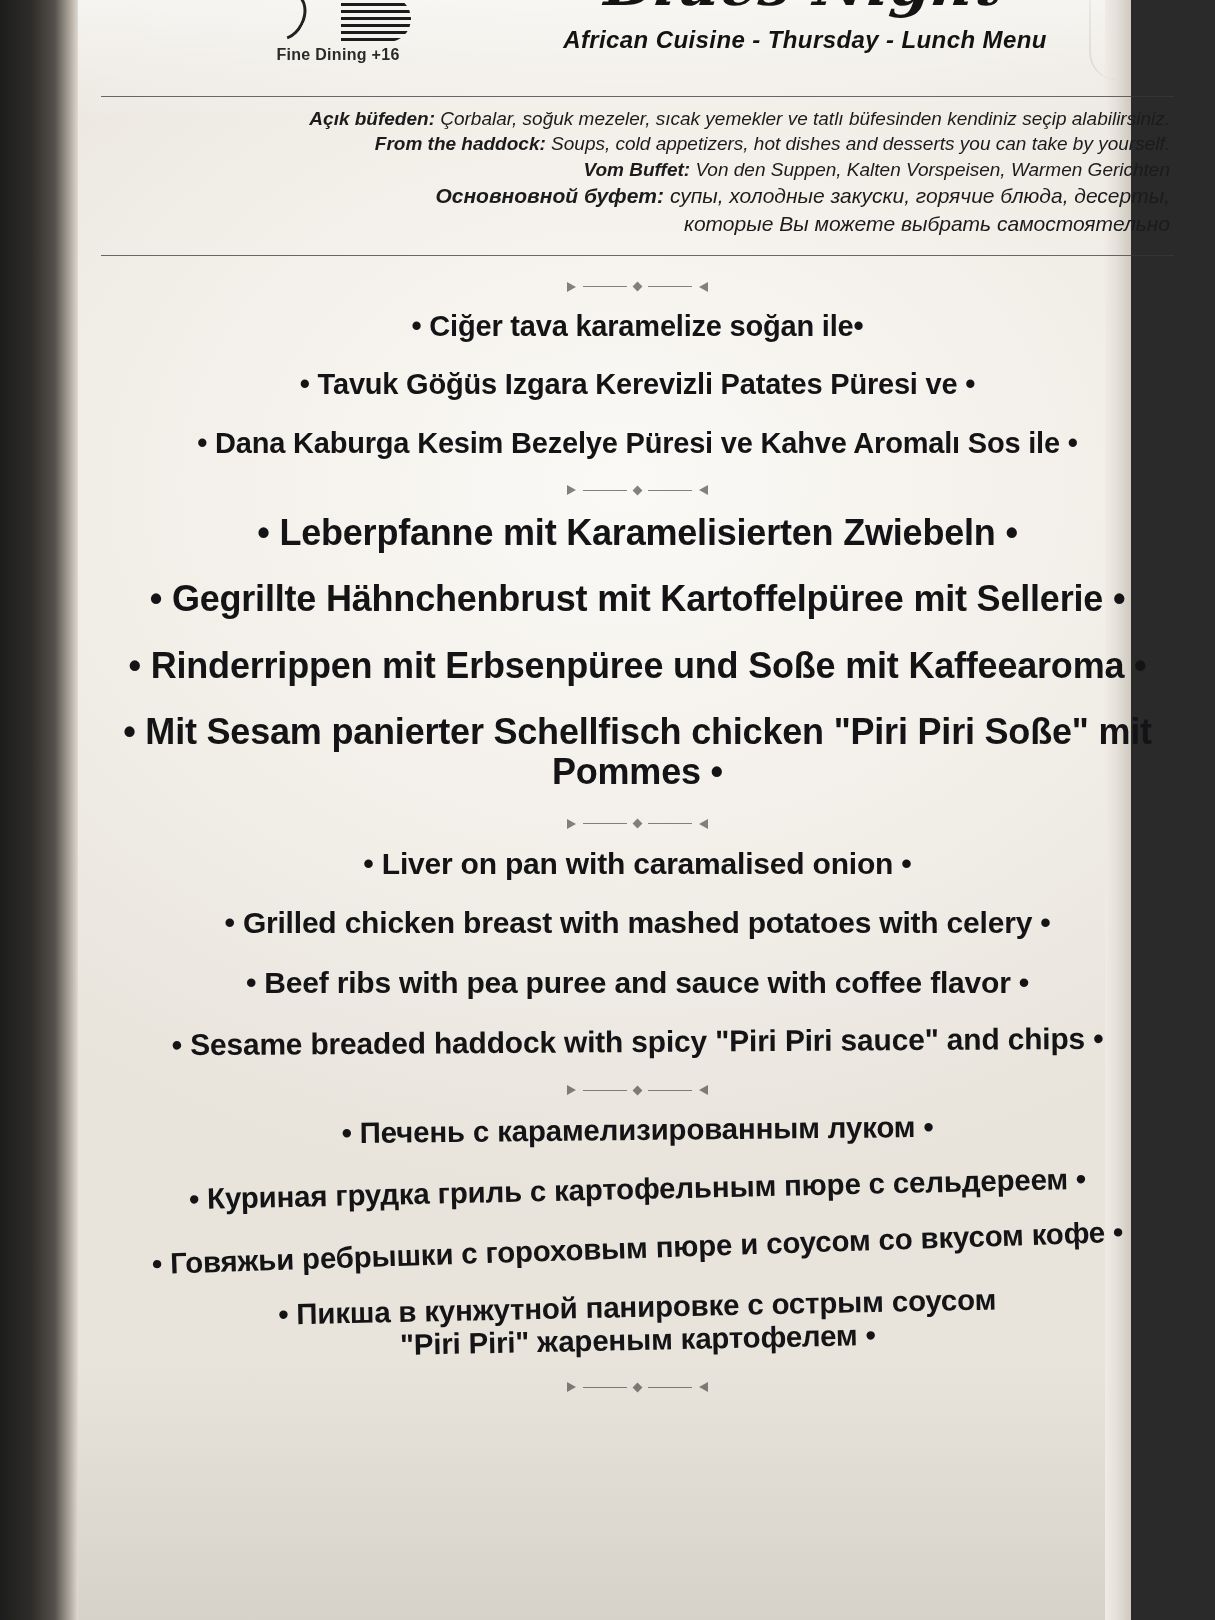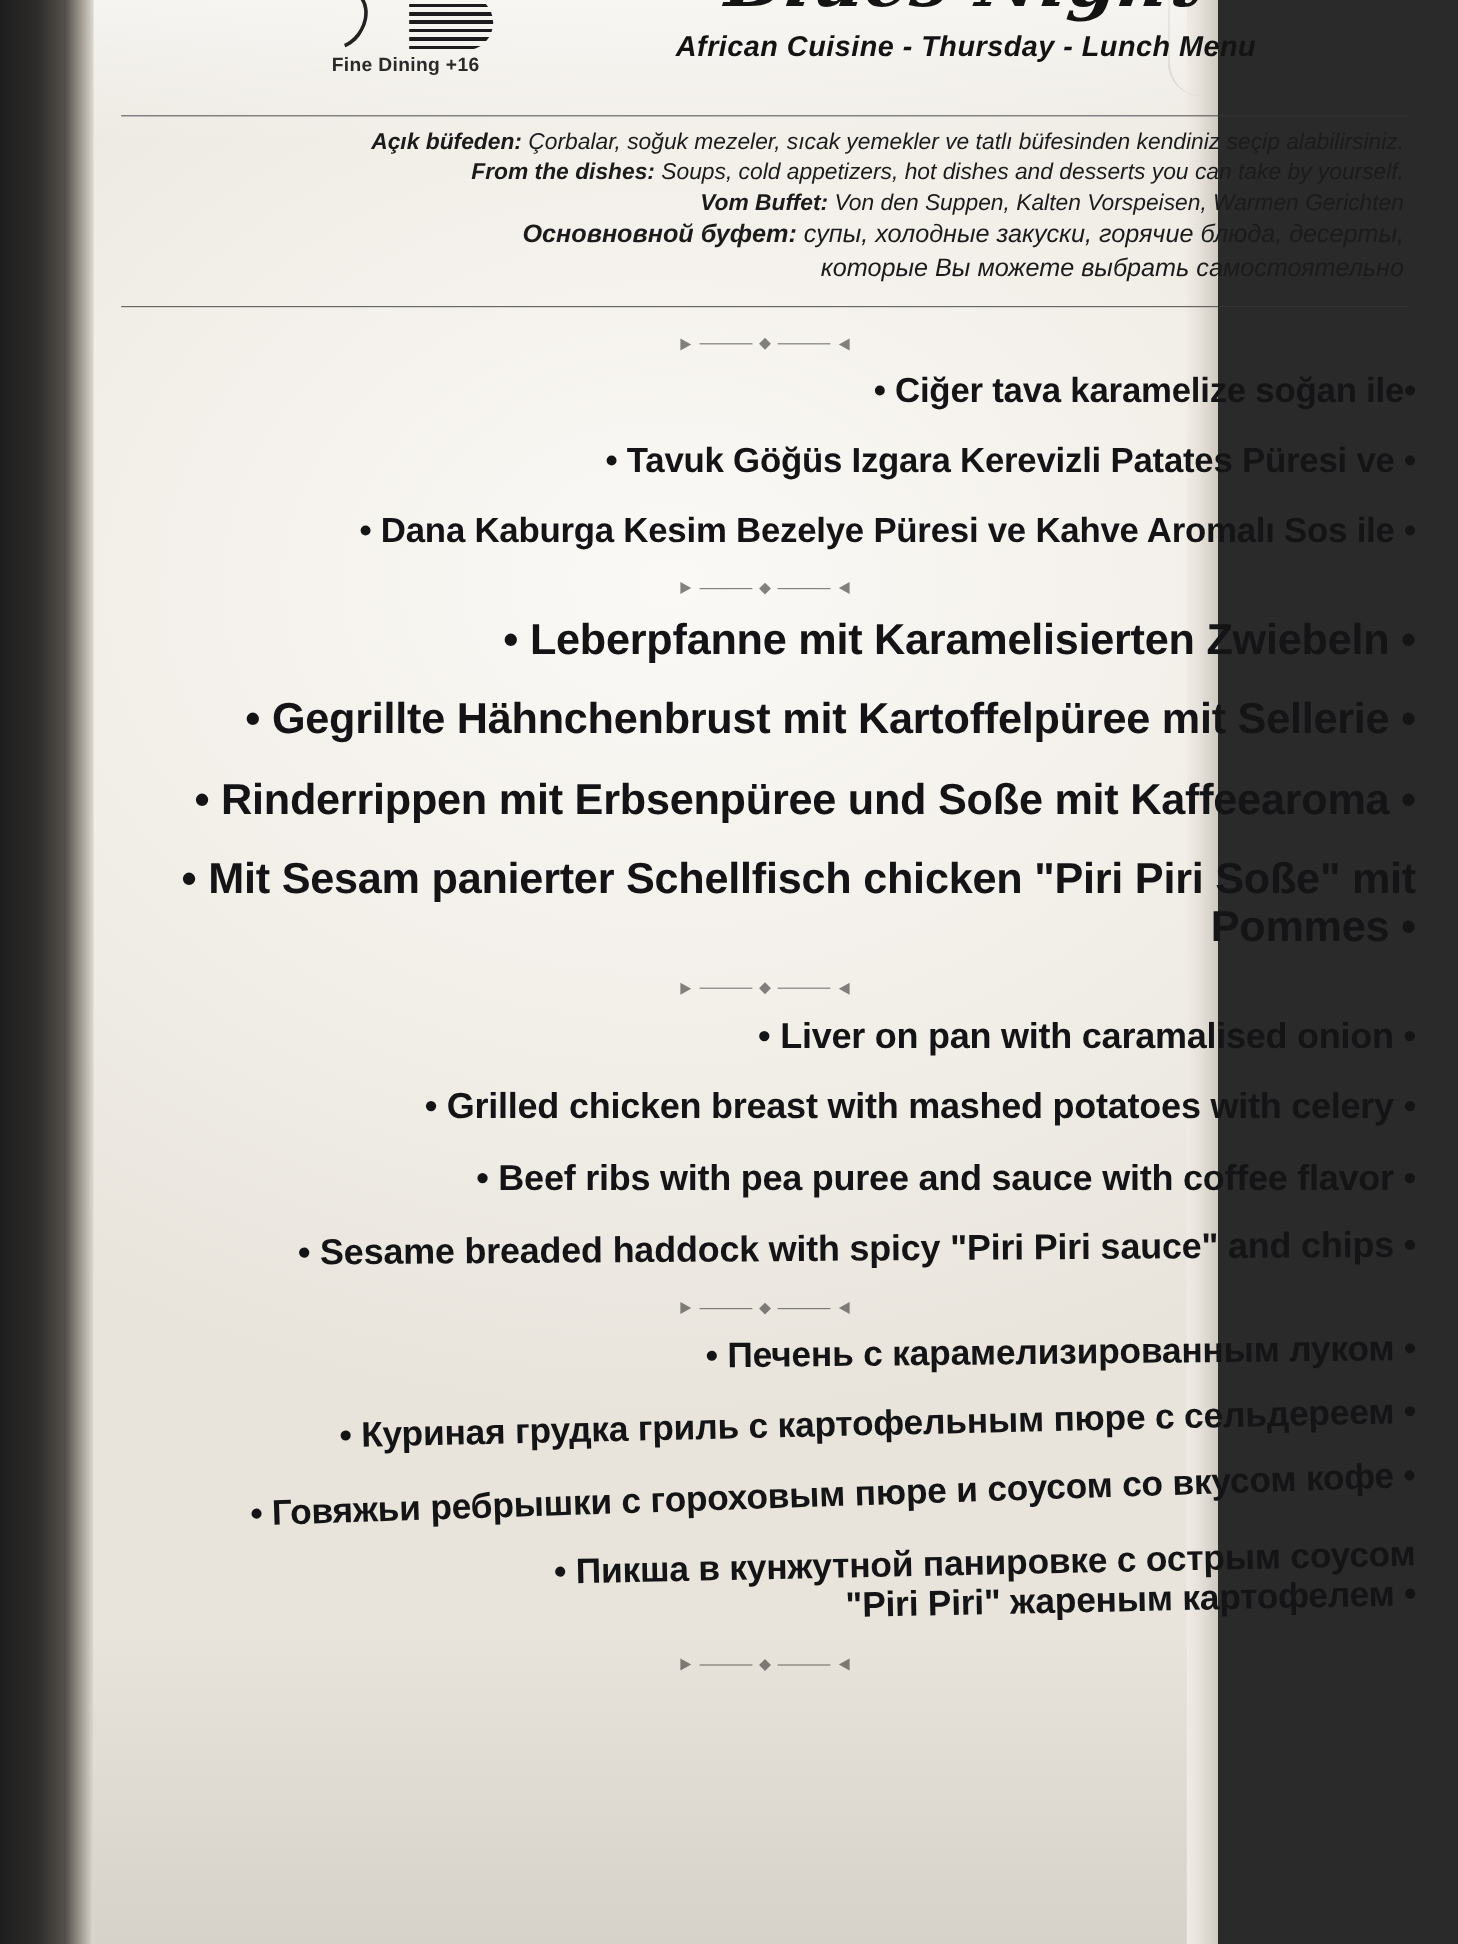--- a/index.html
+++ b/index.html
@@ -12,21 +12,21 @@
     height: 1620px;
     overflow: hidden;
     font-family: "Liberation Sans", sans-serif;
   }
 
   
   #menu-sheet {
     position: absolute;
     left: 0;
     top: 0;
-    width: 1015px;
+    width: 1131px;
     height: 1620px;
     background: #f4f1ec;
     background-image:
       radial-gradient(ellipse 900px 700px at 55% 30%, #fbf9f6 0%, #f2efe9 55%, #e8e4dc 100%);
   }
 
   
   .page-edge-left {
     position: absolute;
     left: 0; top: 0;
@@ -183,21 +183,21 @@
   .orn-arrow-l { border-right: 9px solid #3c3a38; }
   .orn-arrow-r { border-left: 9px solid #3c3a38; }
   .orn-dot {
     width: 7px; height: 7px;
     background: #3c3a38;
     transform: rotate(45deg);
   }
 
   
   .group {
-    text-align: right;
+    text-align: center;
   }
   .dish {
     font-size: 29px;
     font-weight: 700;
     color: #141416;
     line-height: 1.12;
     margin: 0 0 26px 0;
     letter-spacing: -0.2px;
   }
   .group.tr .dish  { font-size: 29px; }
@@ -244,21 +244,21 @@
 
     </div>
 
     <div class="rule"></div>
 
     <div class="buffet">
       <p>
         <span class="lang">Açık büfeden:</span><span> Çorbalar, soğuk mezeler, sıcak yemekler ve tatlı büfesinden kendiniz seçip alabilirsiniz.</span>
       </p>
       <p>
-        <span class="lang">From the dishes:</span><span> Soups, cold appetizers, hot dishes and desserts you can take by yourself.</span>
+        <span class="lang">From the haddock:</span><span> Soups, cold appetizers, hot dishes and desserts you can take by yourself.</span>
       </p>
       <p>
         <span class="lang">Vom Buffet:</span><span> Von den Suppen, Kalten Vorspeisen, Warmen Gerichten</span>
       </p>
       <p class="ru">
         <span class="lang">Основновной буфет:</span><span> супы, холодные закуски, горячие блюда, десерты,</span>
       </p>
       <p class="ru">
         <span>которые Вы можете выбрать самостоятельно</span>
       </p>

